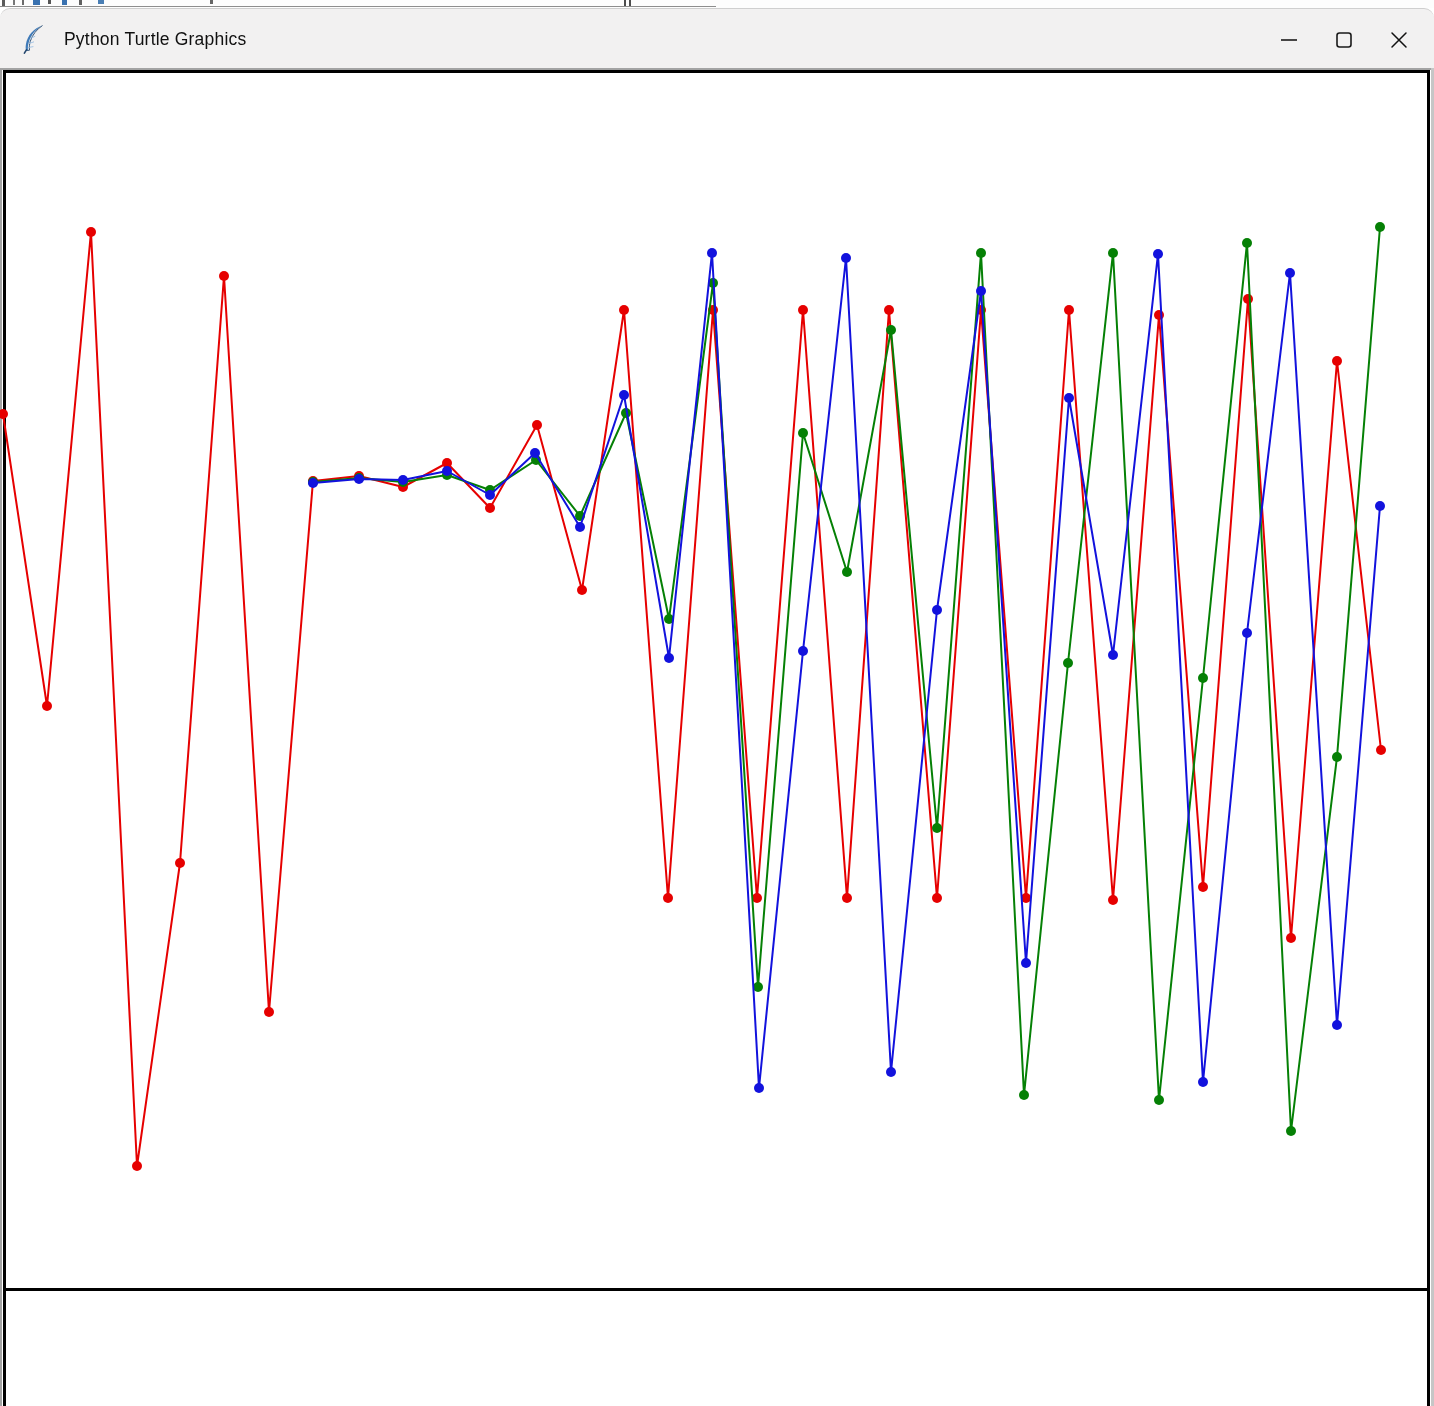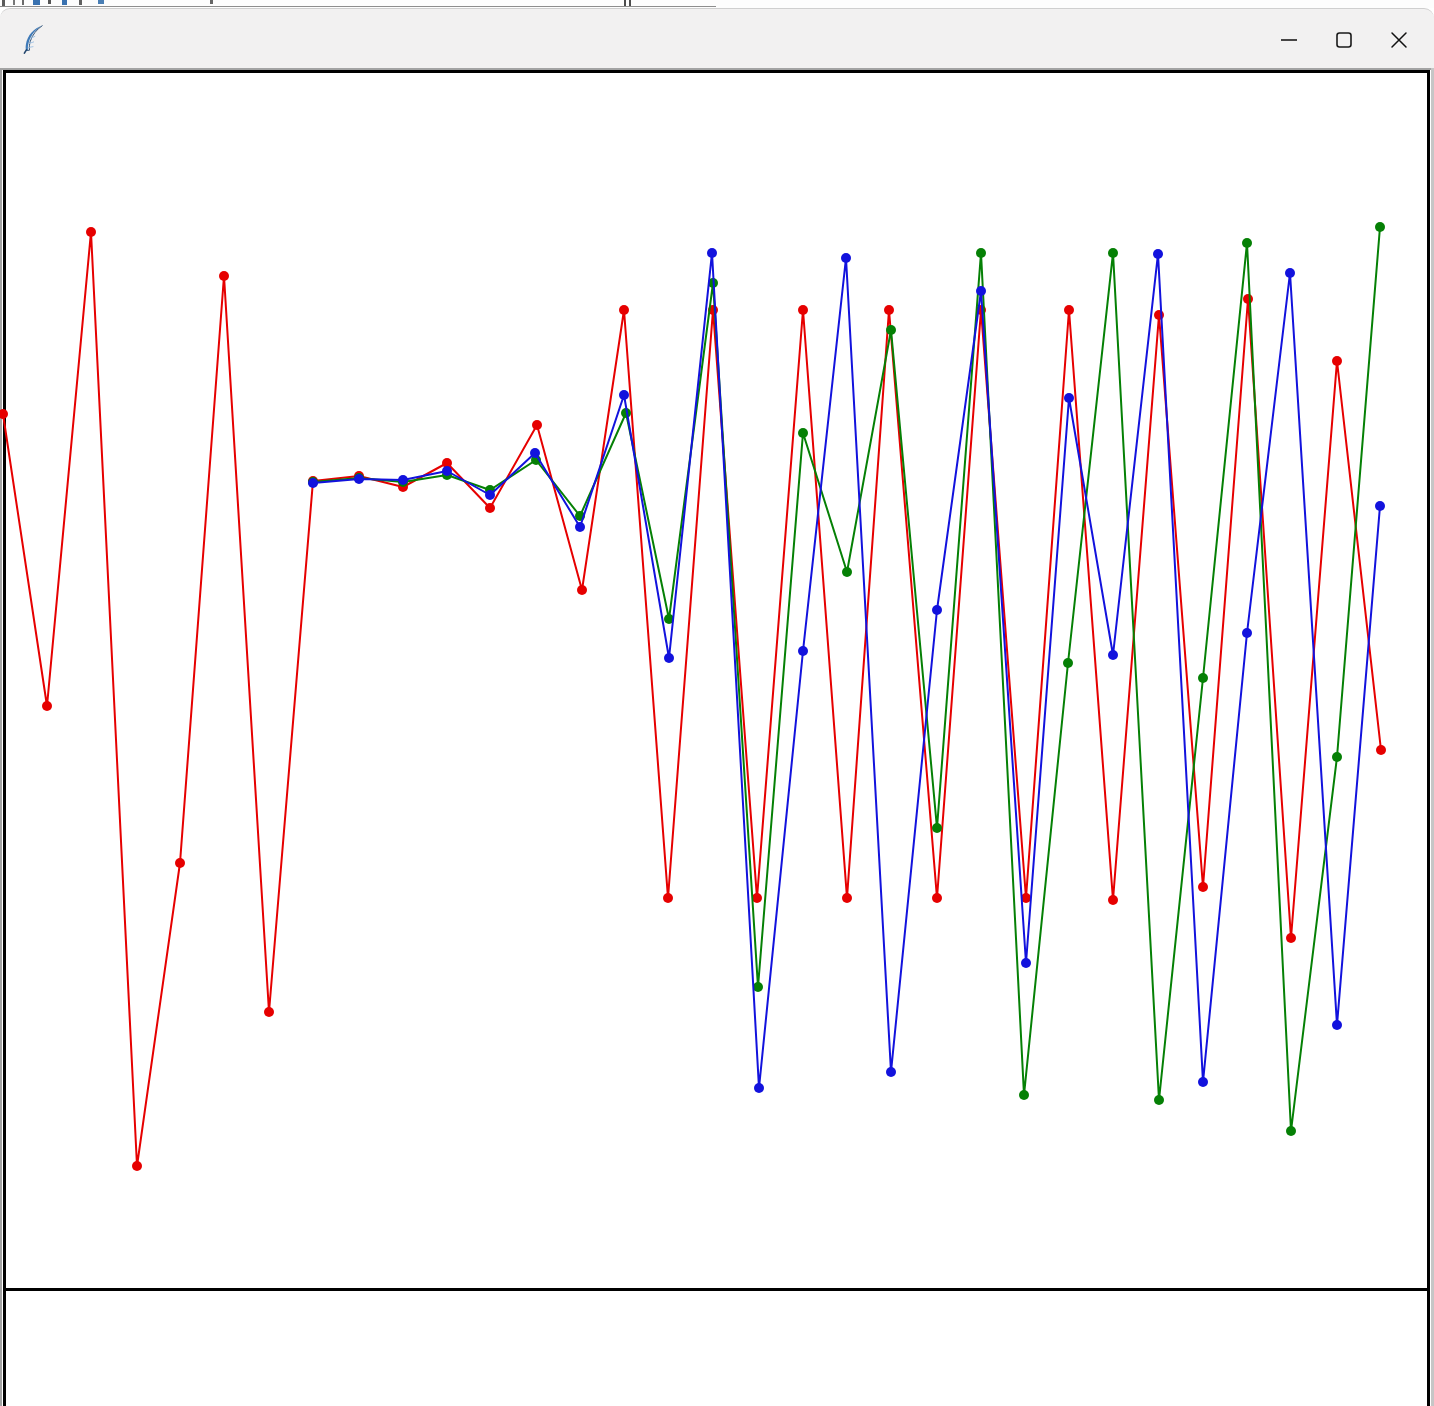--- a/index.html
+++ b/index.html
@@ -66,20 +66,21 @@
 <div class="window">
   <div class="titlebar">
     <svg class="app-icon" viewBox="0 0 24 36">
       <g transform="translate(0,4)">
         <path d="M21.5 0.5 C13 3.2 6.4 10.2 4.9 19.4 C4.5 21.9 4.6 23.8 5.1 25.4 L7.1 25.6 C6.6 22.9 6.9 20.3 7.8 17.2 C10.2 9.2 15.2 3.9 21.5 0.5 Z" fill="#3f7ab8"></path>
         <path d="M21.5 0.5 C15.5 4.5 11.4 9.8 9.3 16.2 C8.4 19.2 8.1 22.4 8.5 25.2 L6.4 25.5 L5.1 25.4" fill="none" stroke="#24476e" stroke-width="0.9"></path>
         <path d="M5.4 24.8 L3.4 28.2" stroke="#24476e" stroke-width="1.6" stroke-linecap="round" fill="none"></path>
         <path d="M9.5 13.5 L14.2 11.2 M8 18.5 L13 16.8 M7.2 22.5 L12.4 21.6" stroke="#9cc0e2" stroke-width="0.9" fill="none"></path>
       </g>
     </svg>
+    <div class="title-text">Python Turtle Graphics</div>
     <div class="controls">
       <div class="ctrl" title="Minimize">
         <svg width="20" height="20" viewBox="0 0 20 20">
           <line x1="2" y1="10" x2="18" y2="10" stroke="#1a1a1a" stroke-width="1.6"></line>
         </svg>
       </div>
       <div class="ctrl" title="Maximize">
         <svg width="20" height="20" viewBox="0 0 20 20">
           <rect x="3" y="3" width="14" height="14" rx="2.5" fill="none" stroke="#1a1a1a" stroke-width="1.6"></rect>
         </svg>

